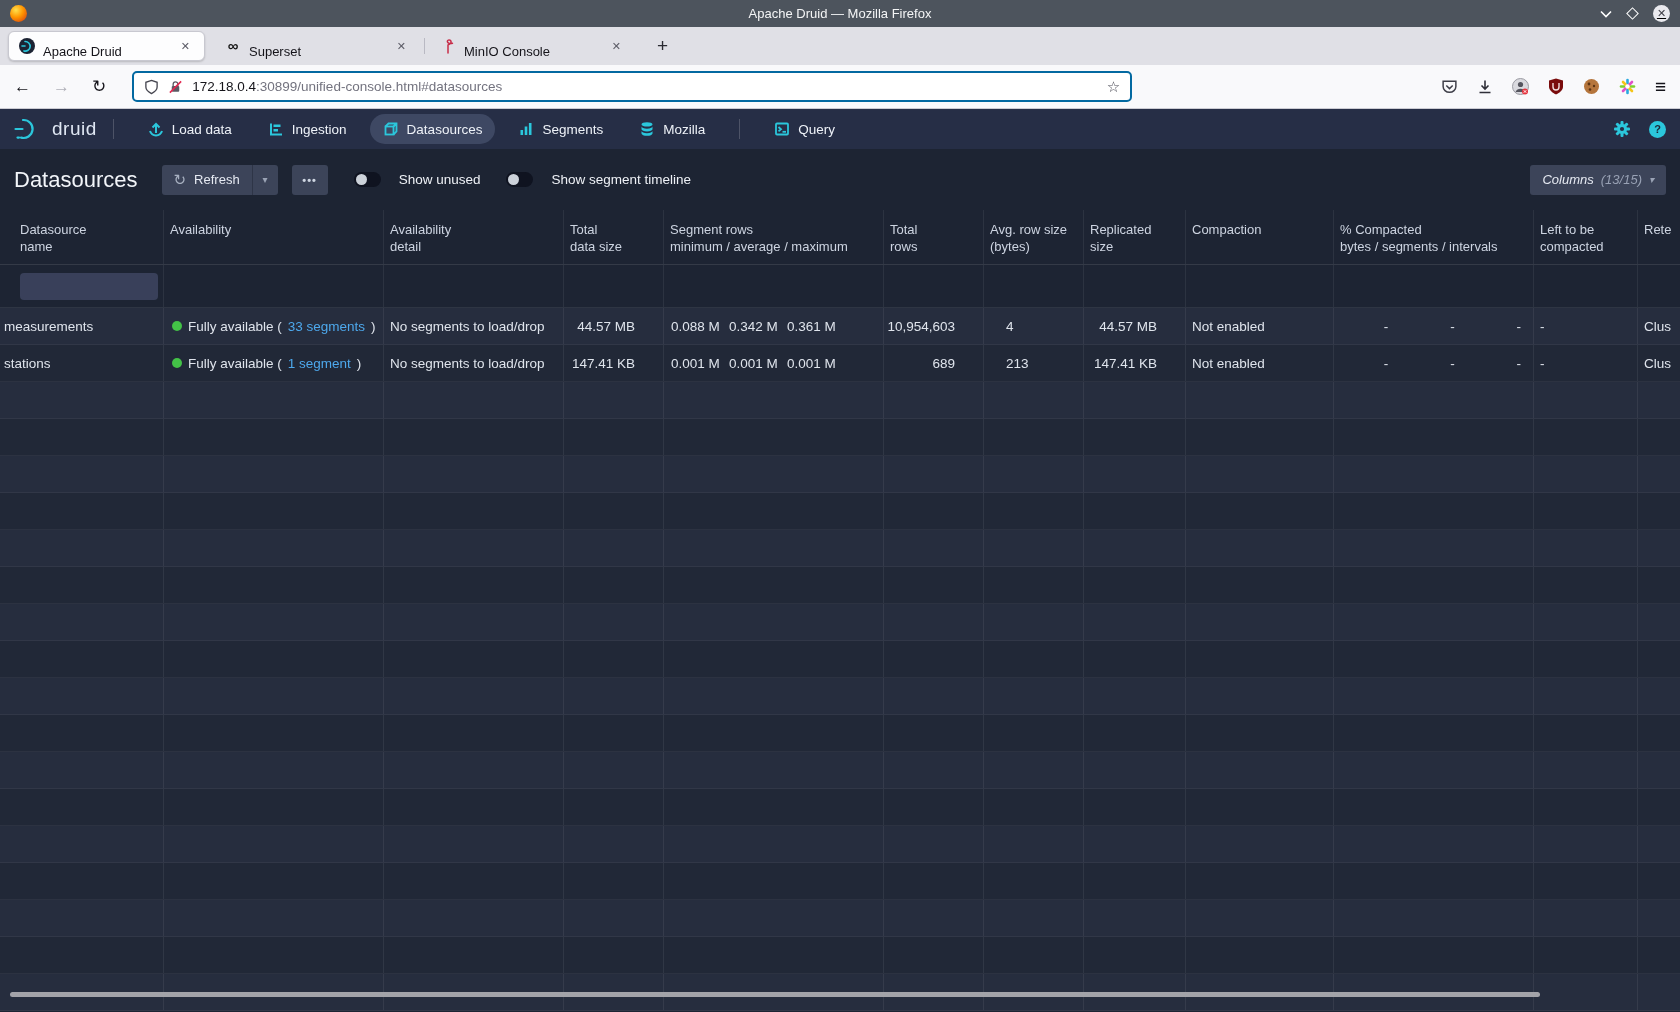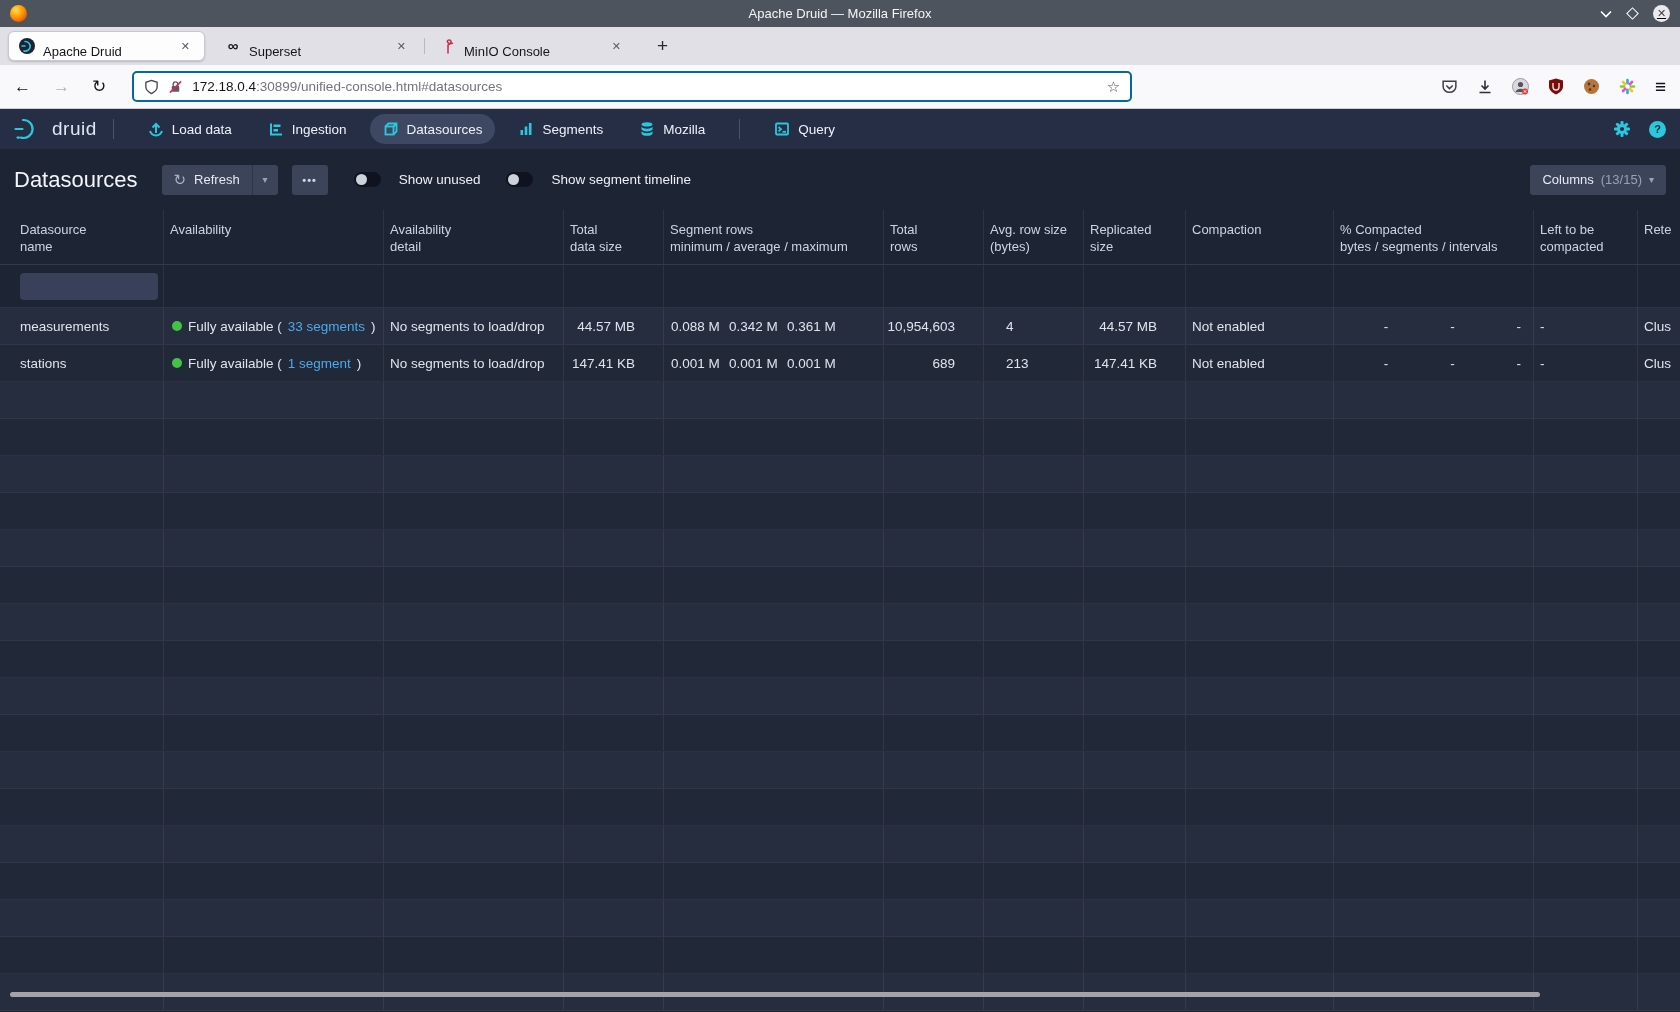--- a/index.html
+++ b/index.html
@@ -49,42 +49,42 @@
   .page-title { color:#f2f5f9; font-size:22px; margin-right:24px; }
   .btn { background:var(--button-bg,#3c4459); color:#e6eaf2; font-size:13px; height:30px; border-radius:3px; display:flex; align-items:center; }
   .btn-refresh-main { padding:0 12px; gap:8px; border-radius:3px 0 0 3px; }
   .btn-caret { width:26px; justify-content:center; border-radius:0 3px 3px 0; border-left:1px solid #2e3547; color:#9aa3b5; font-size:10px; }
   .btn-more { width:36px; justify-content:center; margin-left:14px; letter-spacing:1px; color:#cfd6e2; font-size:11px; font-weight:bold; }
   .refresh-glyph { font-size:15px; color:#a7b0c0; }
   .switch-group { display:flex; align-items:flex-end; gap:18px; margin-left:26px; }
   .switch { width:27px; height:15px; border-radius:8px; background:#0f1320; position:relative; }
   .switch .knob { position:absolute; left:2px; top:2px; width:11px; height:11px; border-radius:50%; background:#ccd2da; }
   .switch-label { color:#eef1f6; font-size:13.5px; }
-  .btn-columns { margin-left:auto; padding:0 12px; gap:7px; }
+  .btn-columns { margin-left:auto; padding:0 12px; gap:7px;font-style:italic; }
   .muted { color:#98a1b4; }
   .caret-down { color:#9aa3b5; font-size:10px; }
 
   
   .table-wrap { position:relative; width:1680px; height:802px; overflow:hidden; }
   .trow { display:flex; width:1698px; }
   .cell { flex:none; border-right:1px solid rgba(255,255,255,.07); overflow:hidden; white-space:nowrap; }
   .c0{width:164px} .c1{width:220px} .c2{width:180px} .c3{width:100px} .c4{width:220px}
   .c5{width:100px} .c6{width:100px} .c7{width:102px} .c8{width:148px} .c9{width:200px}
   .c10{width:104px} .c11{width:60px}
   .thead { height:55px; border-bottom:1px solid rgba(255,255,255,.10); }
   .thead .cell { padding:11px 0 0 6px; font-size:13px; line-height:17px; color:#cdd4e1; white-space:pre-line; }
   .thead .c0 { padding-left:20px; }
   .filter-row { height:43px; border-bottom:1px solid rgba(255,255,255,.08); }
   .filter-row .cell { display:flex; align-items:center; }
   .filter-input { width:138px; height:27px; margin-left:20px; background:#39405a; border:none; border-radius:4px; outline:none; color:#e6eaf2; padding:0 8px; font-size:13px; }
   .drow { height:37px; border-bottom:1px solid rgba(255,255,255,.05); font-size:13.5px; color:#dfe4ec; }
   .drow .cell { display:flex; align-items:center; }
   .drow.alt { background:var(--row-light,#262d3e); }
   .drow.dark { background:var(--row-dark,#212837); }
-  .drow .c0 { padding-left:20px; }
+  .drow .c0 { padding-left:4px; }
   .drow .c1 { padding-left:8px; gap:6px; }
   .drow .c2 { padding-left:6px; }
   .num { justify-content:flex-end; padding-right:28px; }
   .drow .c4 { padding-left:7px; }
   .seg-val { display:inline-block; width:58px; }
   .drow .c6 { padding-left:22px; }
   .drow .c8 { padding-left:6px; }
   .pct { flex:1; text-align:right; padding-right:12px; }
   .drow .c10 { padding-left:6px; }
   .drow .c11 { padding-left:6px; }

